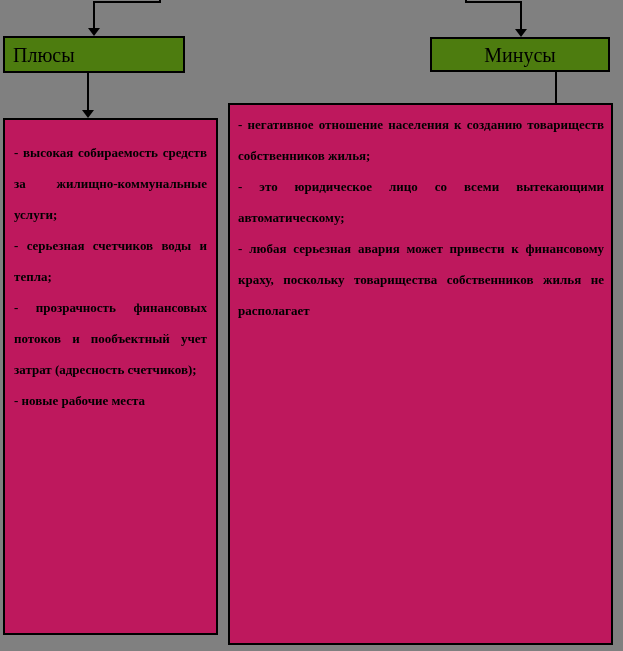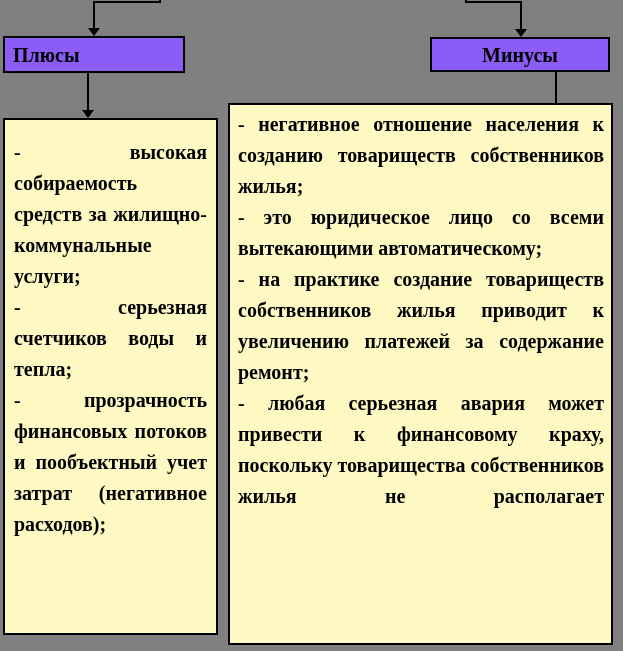--- a/index.html
+++ b/index.html
@@ -26,40 +26,40 @@
     position: absolute;
     width: 0;
     height: 0;
     border-left: 6px solid transparent;
     border-right: 6px solid transparent;
     border-top: 8px solid #000000;
   }
   
   .header-box {
     position: absolute;
-    background: #8b5cf6;
+    background: #4d7c0f;
     border: 2px solid #000000;
     box-sizing: border-box;
     display: flex;
     align-items: center;
-    font-weight: bold;
+    font-weight: normal;
     font-size: 20px;
     line-height: 20px;
   }
   .header-box.left-align { padding-left: 8px; justify-content: flex-start; }
   .header-box.center-align { justify-content: center; }
   
   .text-box {
     position: absolute;
-    background: #fef9c3;
+    background: #be185d;
     border: 2px solid #000000;
     box-sizing: border-box;
     overflow: hidden;
     font-weight: bold;
-    font-size: 20px;
+    font-size: 13px;
     line-height: 31px;
   }
   .text-box p {
     margin: 0;
     text-align: justify;
   }
   .text-box.pros-box { padding: 17px 9px 0 9px; }
   .text-box.cons-box { padding: 4px 7px 0 8px; }
   .clipped-par { text-align-last: justify; }
 </style>
@@ -87,23 +87,23 @@
   </div>
 
   <div class="line" style="left:87px; top:73px; width:2px; height:37px;"></div>
   <div class="arrow-down" style="left:82px; top:110px;"></div>
 
   <div class="line" style="left:555px; top:72px; width:2px; height:31px;"></div>
 
   <div class="text-box pros-box" style="left:3px; top:118px; width:215px; height:517px;">
     <p>- высокая собираемость средств за жилищно-коммунальные услуги;</p>
     <p>- серьезная счетчиков воды и тепла;</p>
-    <p>- прозрачность финансовых потоков и пообъектный учет затрат (негативное расходов);</p>
+    <p>- прозрачность финансовых потоков и пообъектный учет затрат (адресность счетчиков);</p>
+    <p>- новые рабочие места</p>
   </div>
 
   <div class="text-box cons-box" style="left:228px; top:103px; width:385px; height:542px;">
     <p>- негативное отношение населения к созданию товариществ собственников жилья;</p>
     <p>- это юридическое лицо со всеми вытекающими автоматическому;</p>
-    <p>- на практике создание товариществ собственников жилья приводит к увеличению платежей за содержание ремонт;</p>
     <p class="clipped-par">- любая серьезная авария может привести к финансовому краху, поскольку товарищества собственников жилья не располагает</p>
   </div>
 
 </div>
 
 </body></html>

